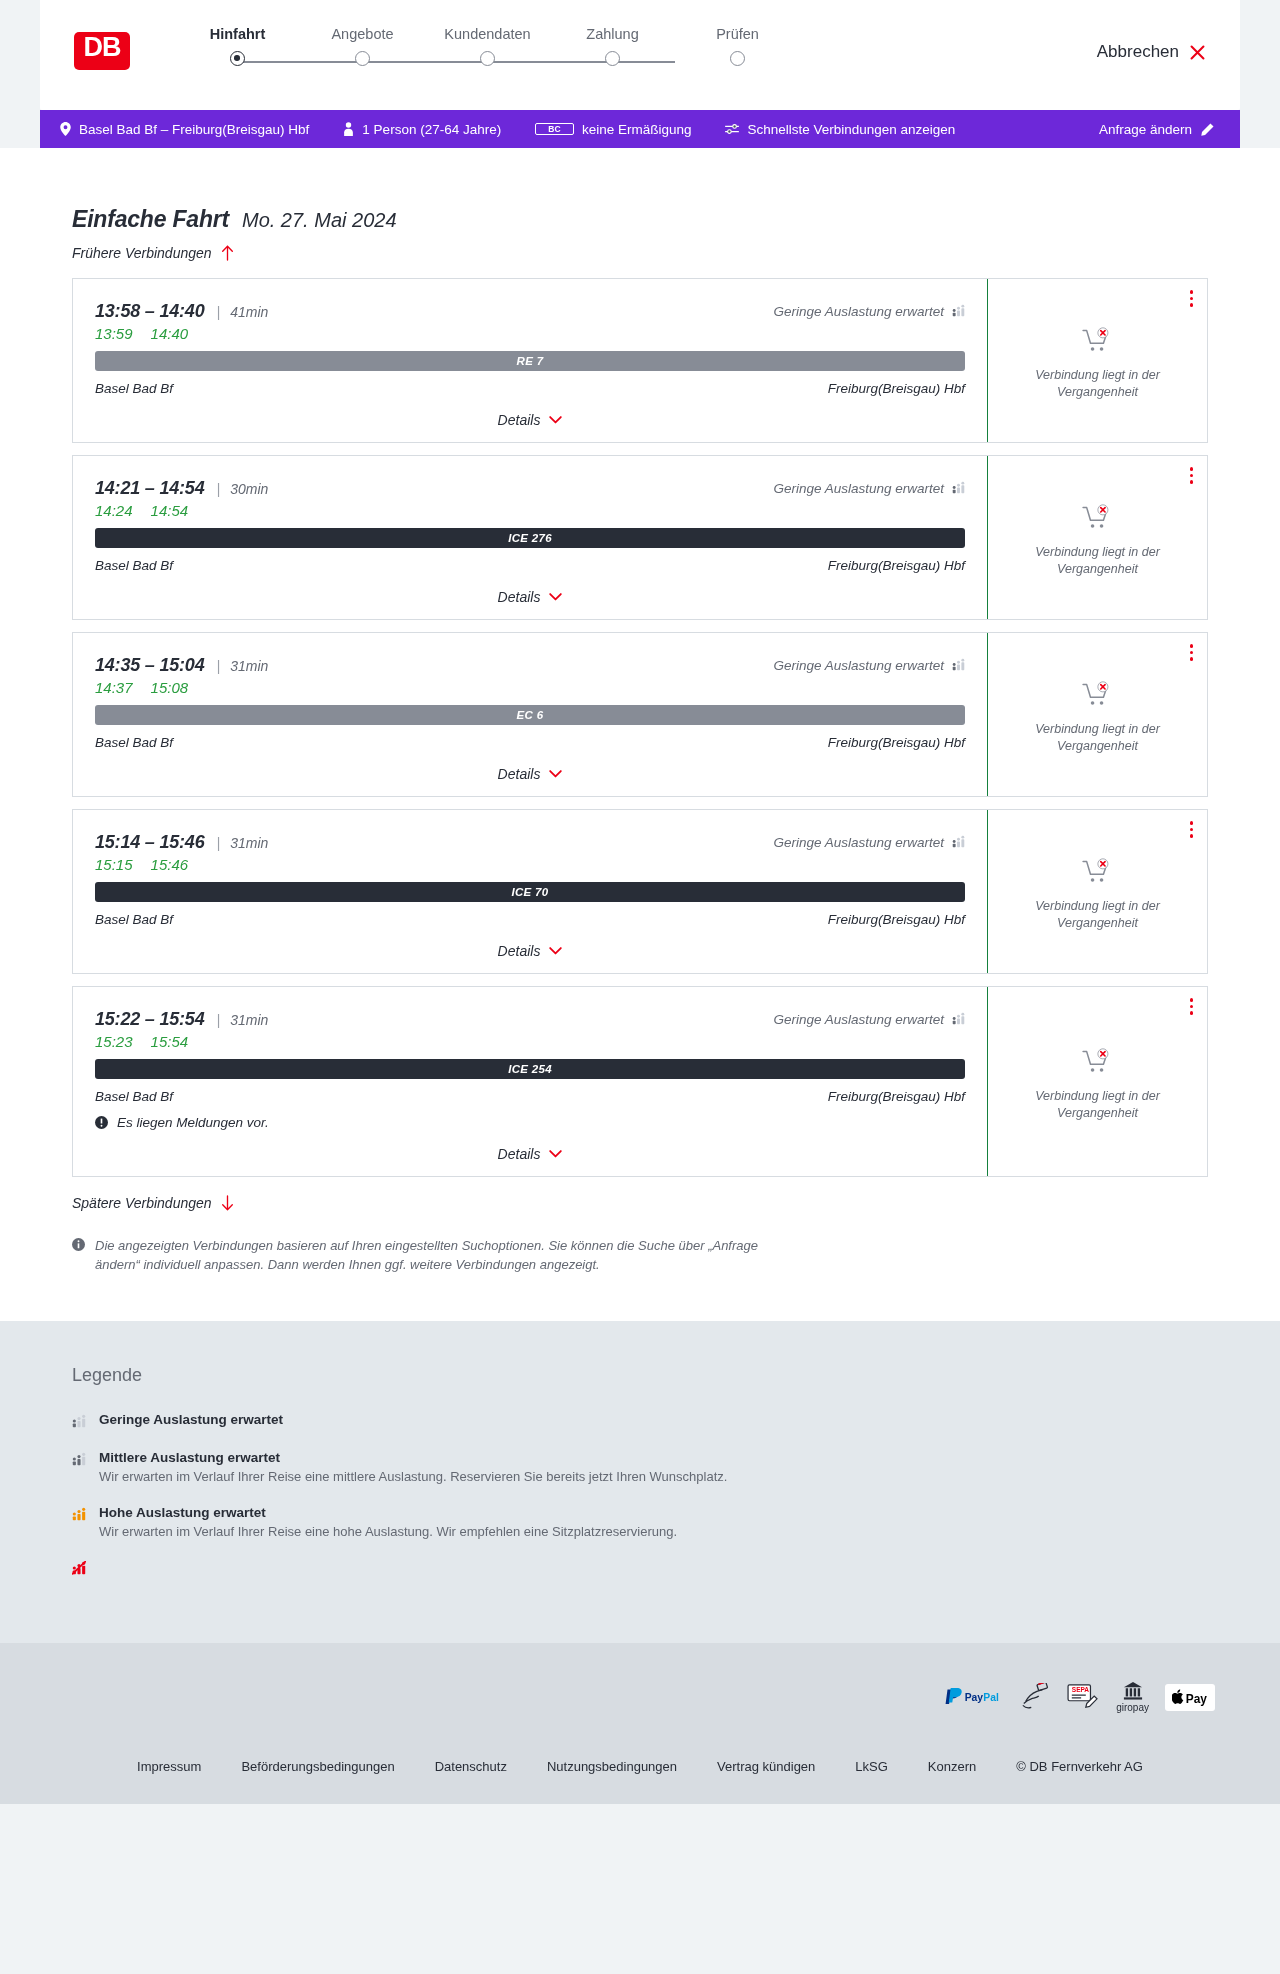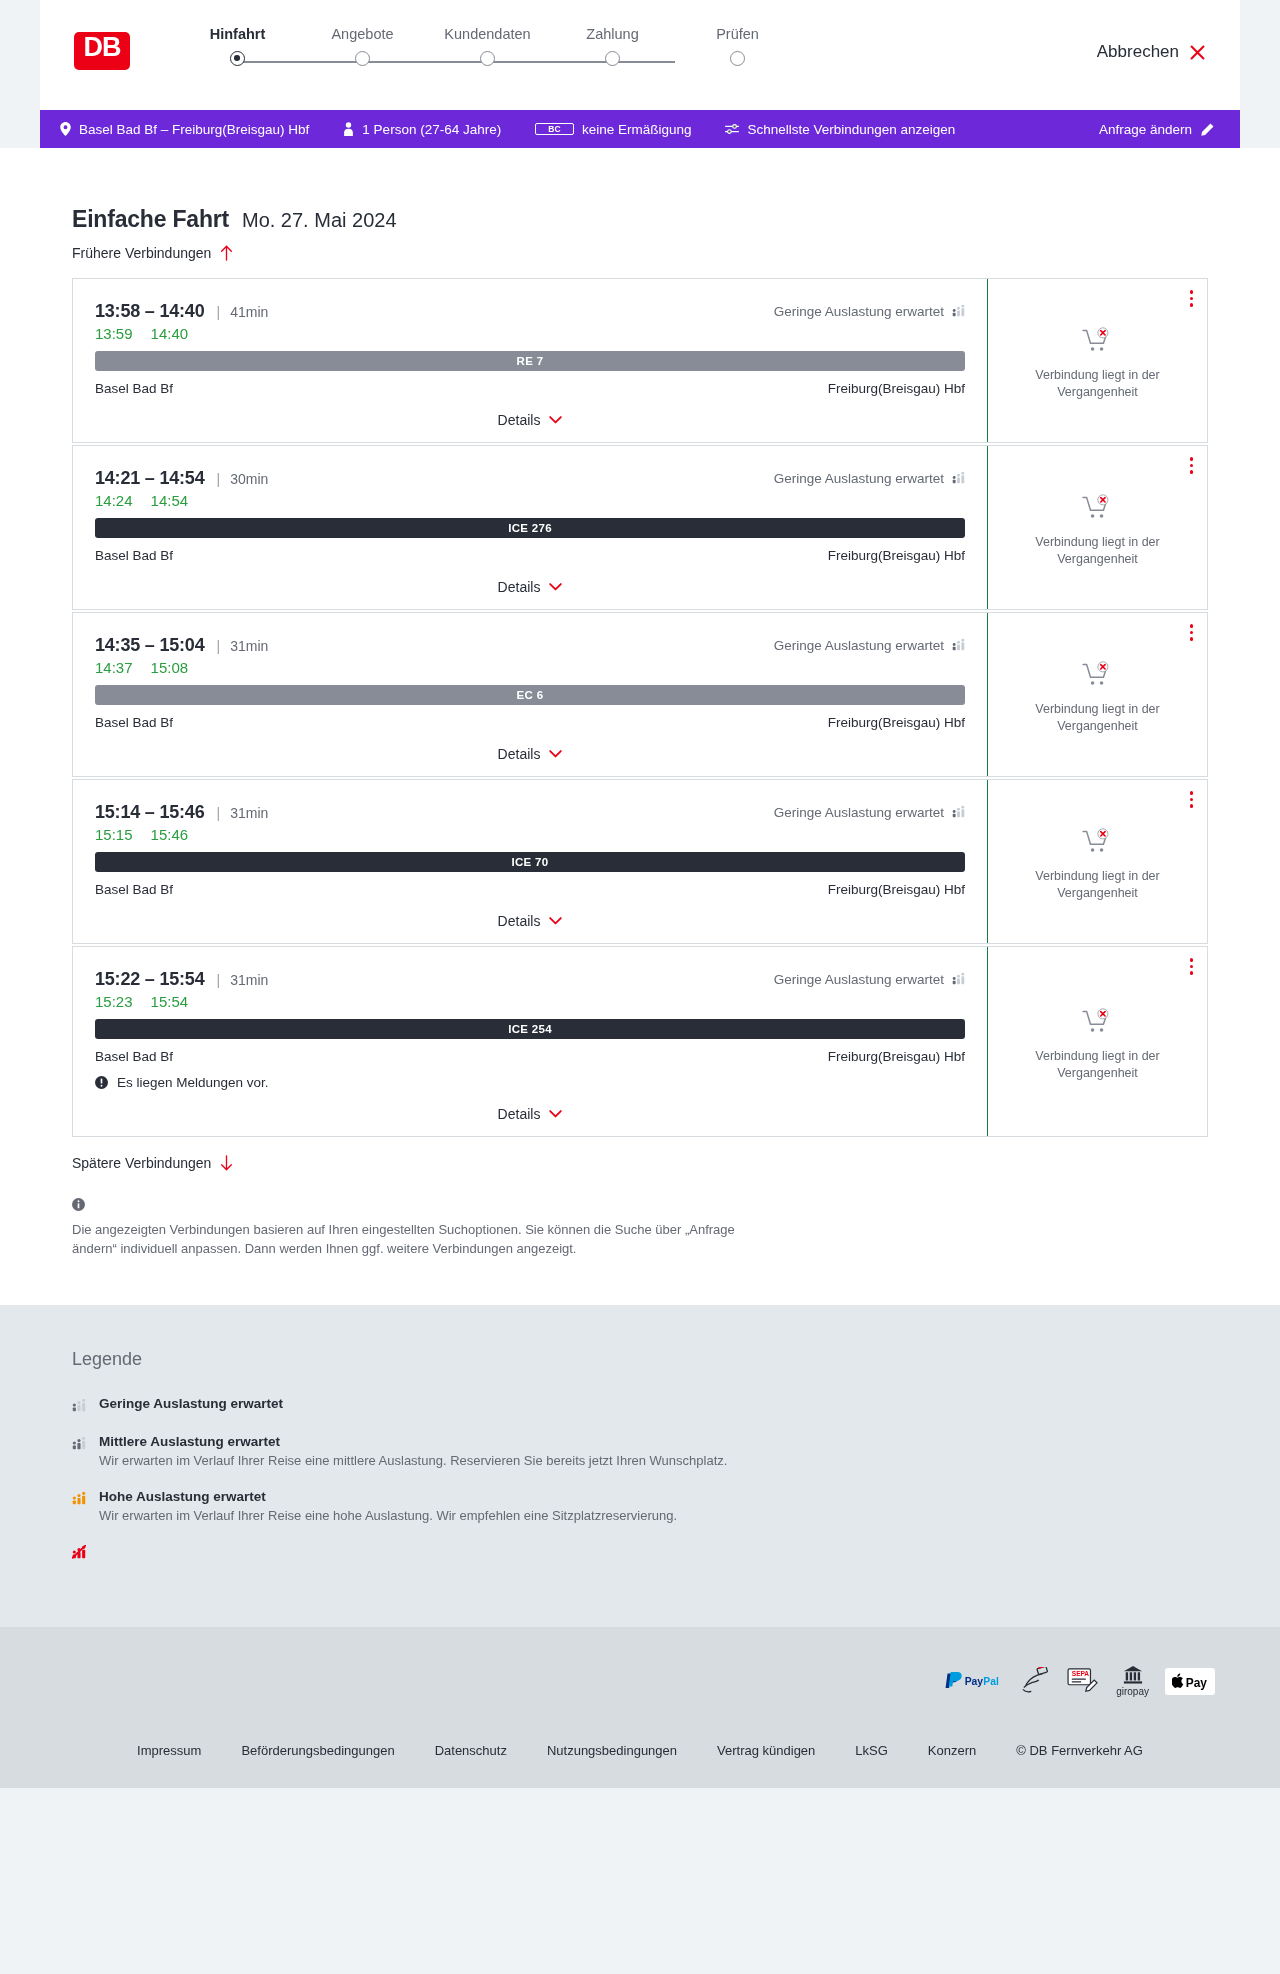--- a/index.html
+++ b/index.html
@@ -112,21 +112,21 @@
     border: 1.4px solid #fff;
     border-radius: 2px;
     font-size: 8.5px;
     font-weight: 700;
     padding: 1px 12px;
     line-height: 1;
     letter-spacing: 0.2px;
   }
 
   
-  .main { background: #fff; padding: 0 40px 46px 40px; }
+  .main { background: #fff; padding: 0 40px 46px 40px; font-style: italic; }
   .title-row {
     display: flex;
     align-items: baseline;
     gap: 13px;
     padding: 58px 0 0 32px;
   }
   .title-main { font-size: 23px; font-weight: 700; letter-spacing: -0.2px; }
   .title-date { font-size: 20px; color: #282d37; }
   .earlier, .later {
     display: flex; align-items: center; gap: 9px;
@@ -136,21 +136,21 @@
   }
   .earlier { margin-top: 12px; }
   .later { margin-top: 18px; }
 
   
   .conn-list { margin-top: 17px; padding: 0 32px; }
   .conn {
     display: flex;
     background: #fff;
     border: 1px solid #d7dce1;
-    margin-bottom: 2px;
+    margin-bottom: 12px;
     position: relative;
   }
   .conn-left { flex: 1 1 auto; padding: 22px 22px 0 22px; position: relative; }
   .conn-right {
     width: 220px;
     flex: 0 0 220px;
     border-left: 1px solid #15803d;
     position: relative;
     display: flex;
     flex-direction: column;
@@ -226,21 +226,20 @@
 
   
   .note {
     display: flex;
     gap: 10px;
     padding: 26px 32px 0 32px;
     font-size: 13px;
     color: #646973;
     line-height: 1.45;
     max-width: 760px;
-    flex-direction: column;
   }
   .note-icon { flex: 0 0 auto; margin-top: 1px; }
 
   
   .legend-section {
     background: #e3e8ec;
     padding: 44px 72px 46px 72px;
   }
   .legend-title { font-size: 18px; color: #646973; margin-bottom: 26px; }
   .legend-item { display: flex; gap: 13px; margin-bottom: 18px; }

